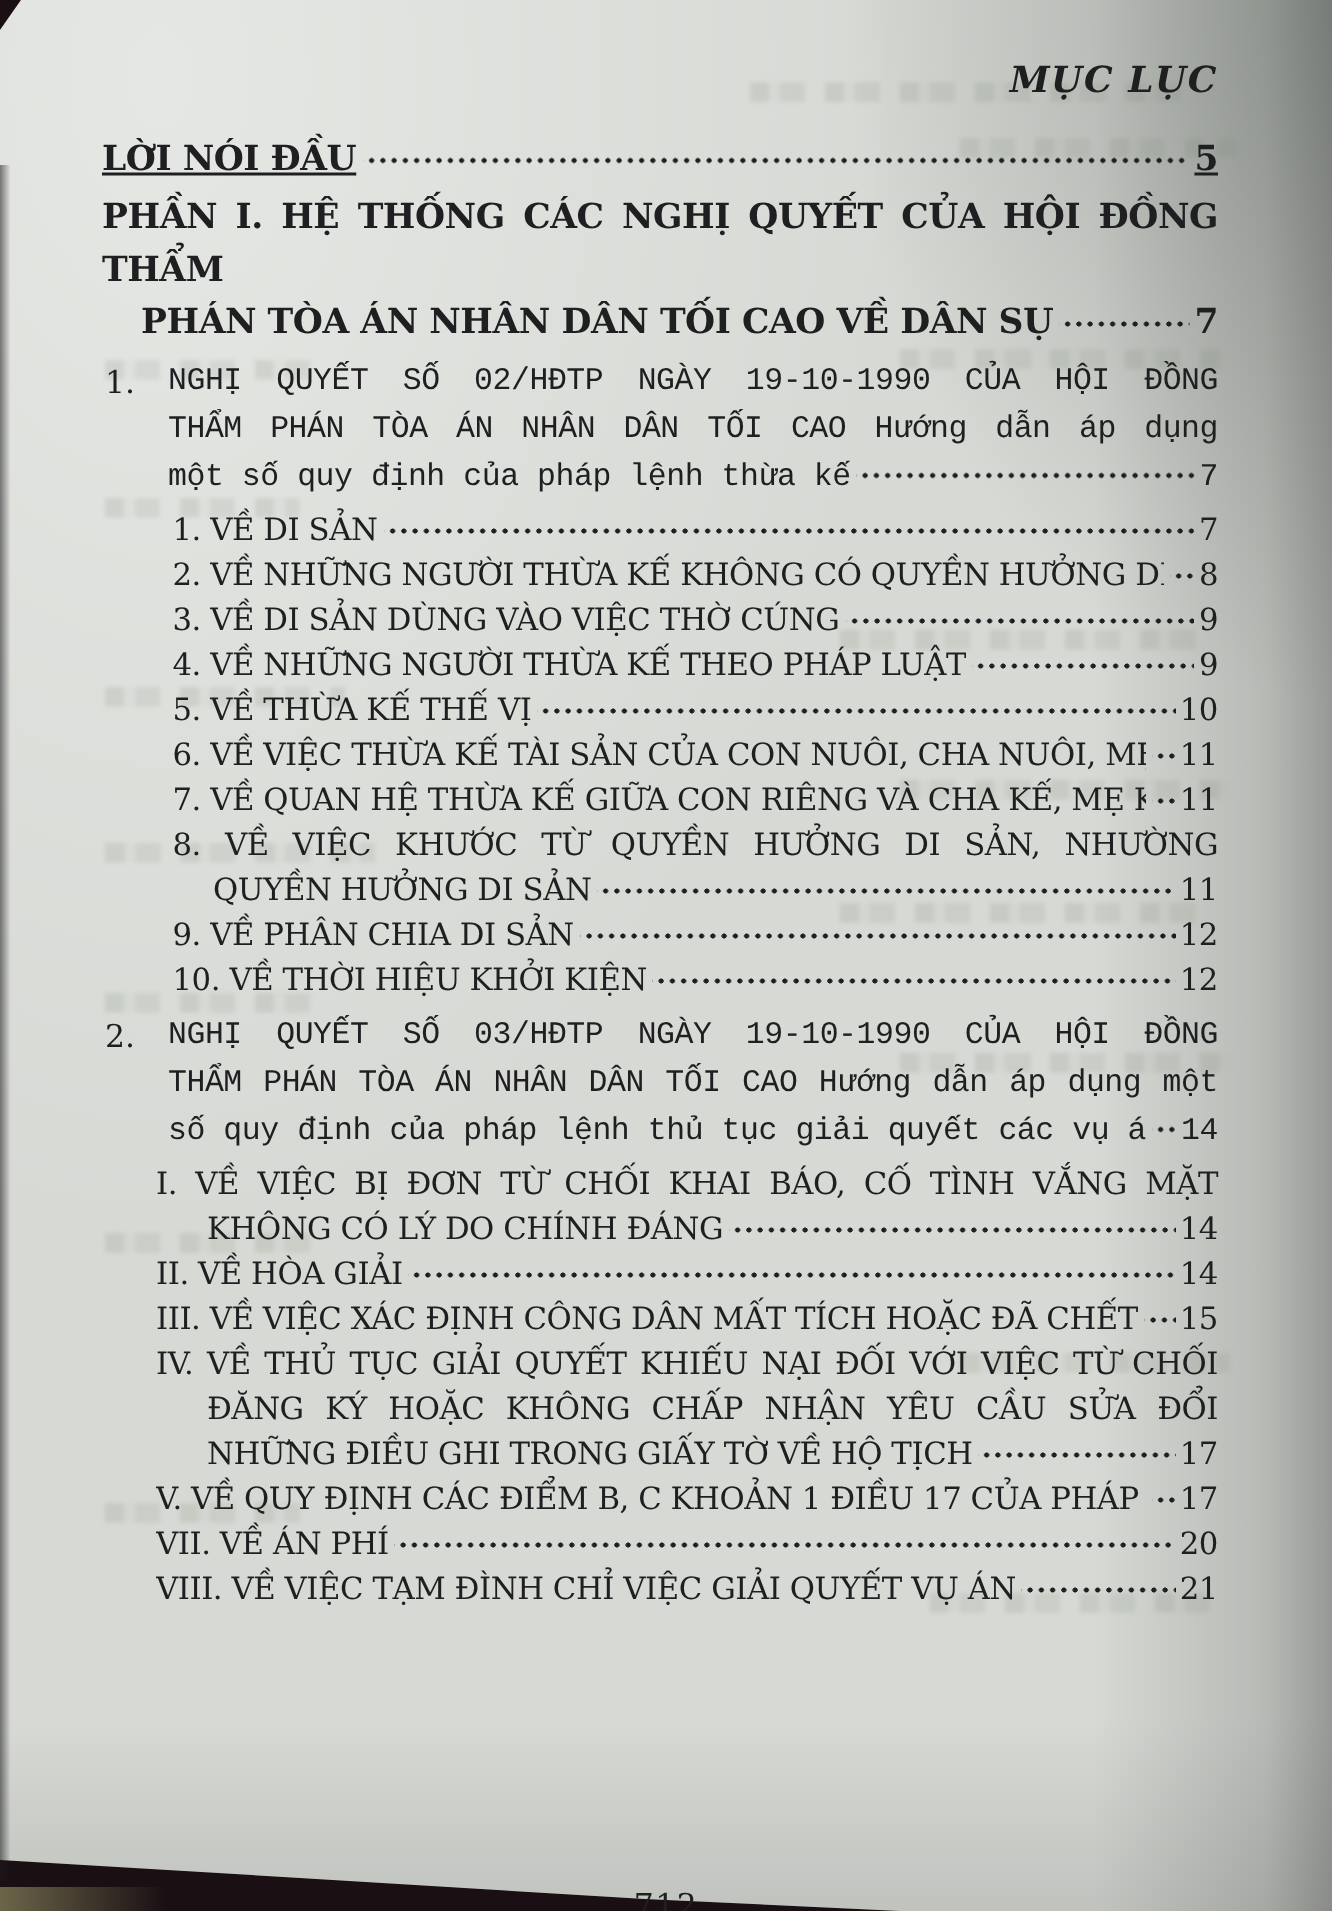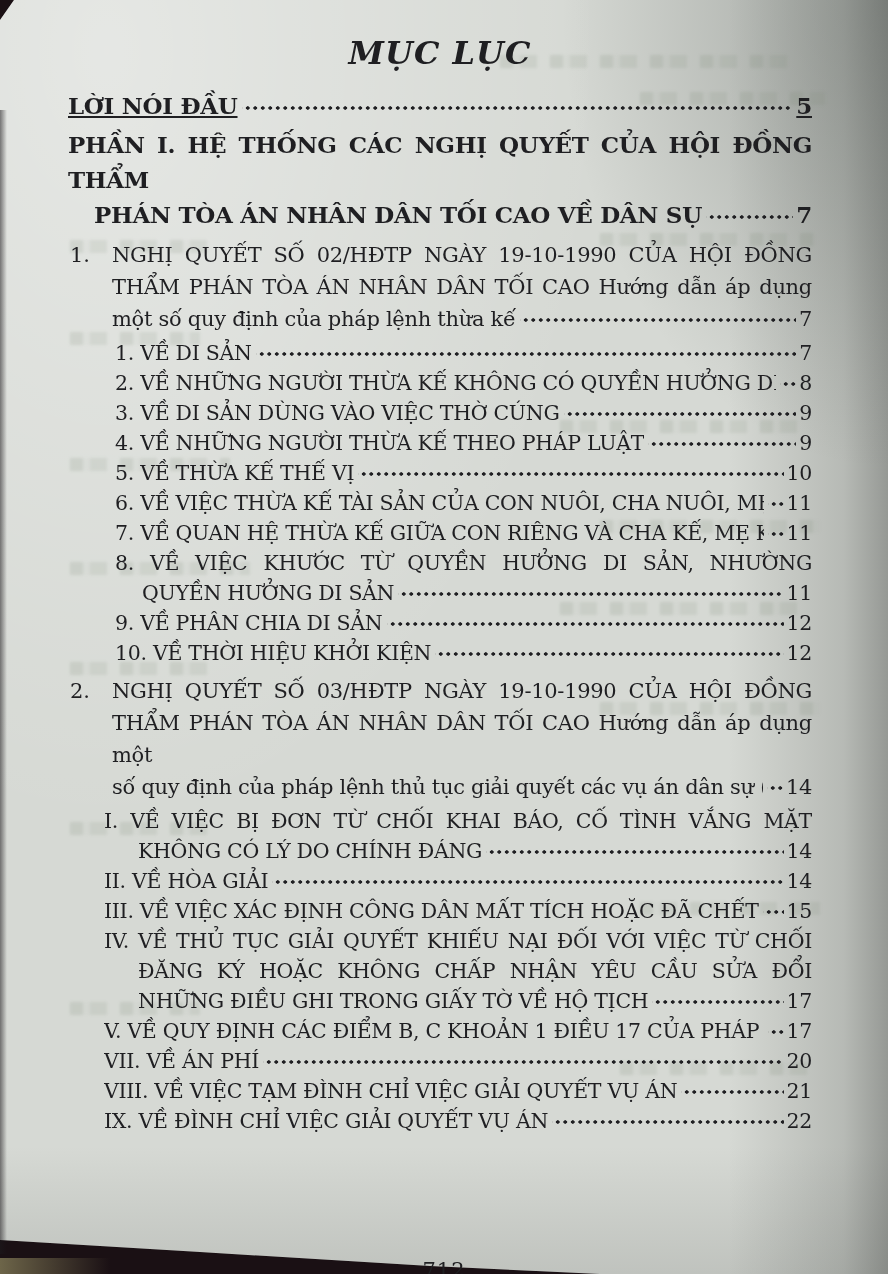--- a/index.html
+++ b/index.html
@@ -38,22 +38,22 @@
     position:absolute;height:13px;z-index:1;opacity:.55;filter:blur(1.4px);
     background:repeating-linear-gradient(90deg,
       rgba(118,132,112,.30) 0 13px, rgba(118,132,112,.06) 13px 20px,
       rgba(118,132,112,.24) 20px 37px, rgba(118,132,112,0) 37px 50px);
   }
   .content{
     position:absolute;left:68px;right:76px;top:30px;z-index:2;
     color:var(--ink);
   }
   .doc-title{
-    text-align:center;
-    font-style:italic;font-weight:bold;font-size:32px;line-height:46px;
+    text-align:right;
+    font-style:italic;font-weight:bold;font-size:24px;line-height:46px;
     letter-spacing:1px;margin:0 0 8px 0;
   }
   .entry{position:relative;}
   .entry .line{letter-spacing:-0.3px;}
   .line.full{text-align:justify;text-align-last:justify;}
   .line.last{display:flex;align-items:baseline;}
   .line.last .txt{white-space:nowrap;flex:0 1 auto;overflow:hidden;}
   .leader{
     flex:1 1 auto;min-width:16px;height:8px;margin:0 3px 0 4px;
     background-image:radial-gradient(circle, var(--ink) 1.5px, rgba(0,0,0,0) 1.9px);
@@ -64,21 +64,21 @@
 
   .chapter{font-weight:bold;font-size:23px;margin:12px 0 4px;text-decoration:underline;}
   .chapter .line{line-height:35px;}
 
   .part{font-weight:bold;font-size:23px;margin:4px 0 4px;}
   .part .line{line-height:35px;}
   .part .line:not(:first-child){padding-left:26px;}
 
   .item{font-size:21px;margin:7px 0 3px;display:flex;}
   .item .num{flex:0 0 42px;padding-left:2px;line-height:32px;}
-  .item .body{flex:1 1 auto;min-width:0;}
+  .item .body{flex:1 1 auto;min-width:0;font-family:Liberation Mono, monospace;}
   .item .line{line-height:32px;}
 
   .sub{font-size:20.5px;padding-left:47px;}
   .sub .line{line-height:30px;}
   .sub .line:not(:first-child){padding-left:27px;}
 
   .roman{font-size:20.5px;padding-left:36px;}
   .roman .line{line-height:30px;}
   .roman .line:not(:first-child){padding-left:34px;}
 
@@ -269,23 +269,16 @@
           <span class="pg">20</span>
         </div>
       </div>
       <div class="entry roman">
         <div class="line last">
           <span class="txt">VIII. VỀ VIỆC TẠM ĐÌNH CHỈ VIỆC GIẢI QUYẾT VỤ ÁN</span>
           <span class="leader"></span>
           <span class="pg">21</span>
         </div>
       </div>
-      <div class="entry roman">
-        <div class="line last">
-          <span class="txt">IX. VỀ ĐÌNH CHỈ VIỆC GIẢI QUYẾT VỤ ÁN</span>
-          <span class="leader"></span>
-          <span class="pg">22</span>
-        </div>
-      </div>
     </div>
 </div>
 
 <div class="footer-page">712</div>
 
 </body></html>

